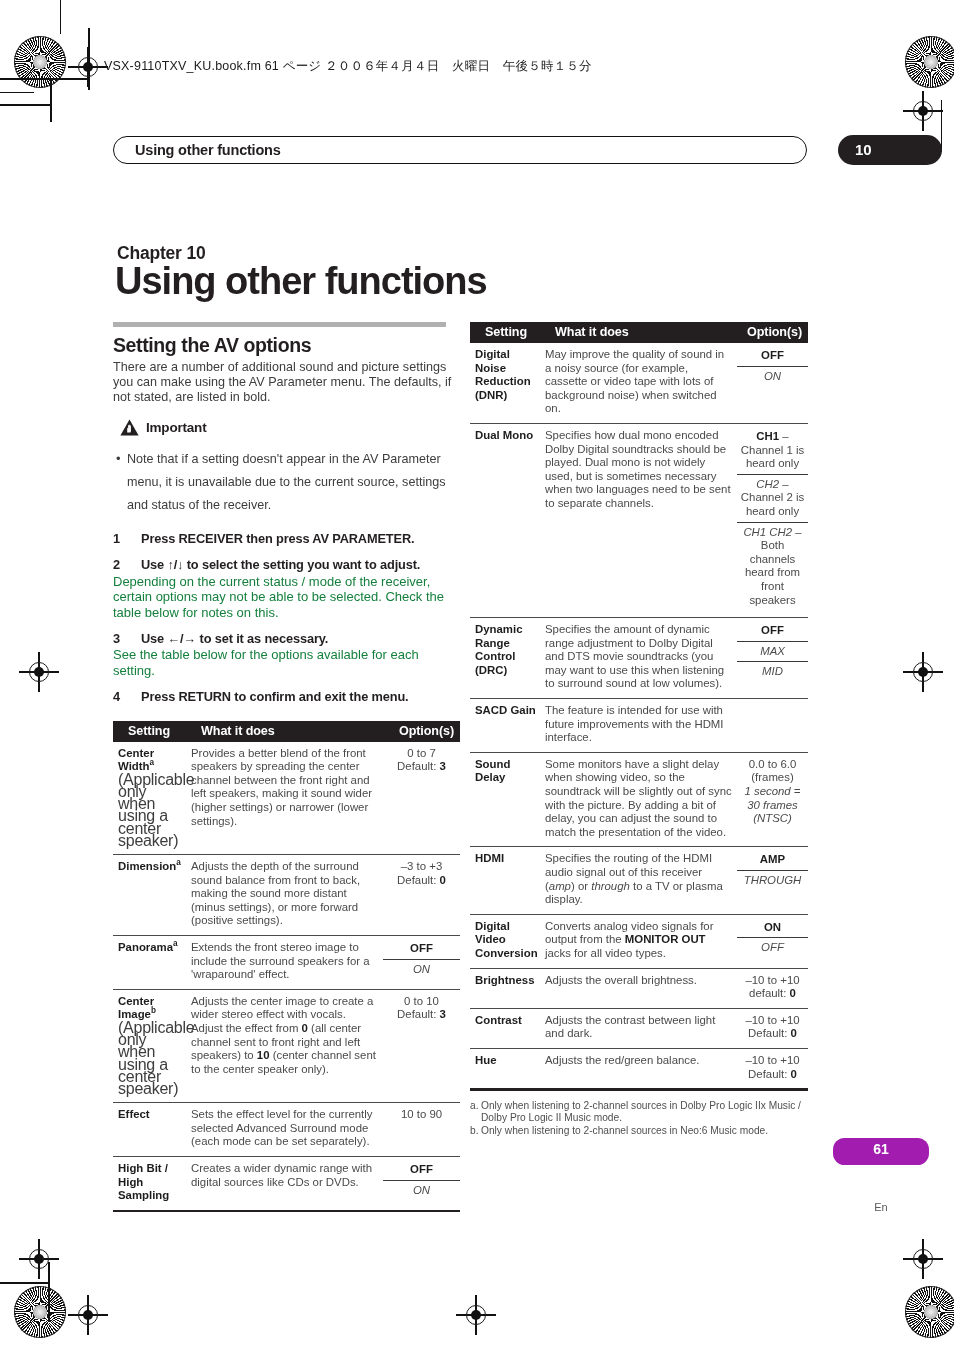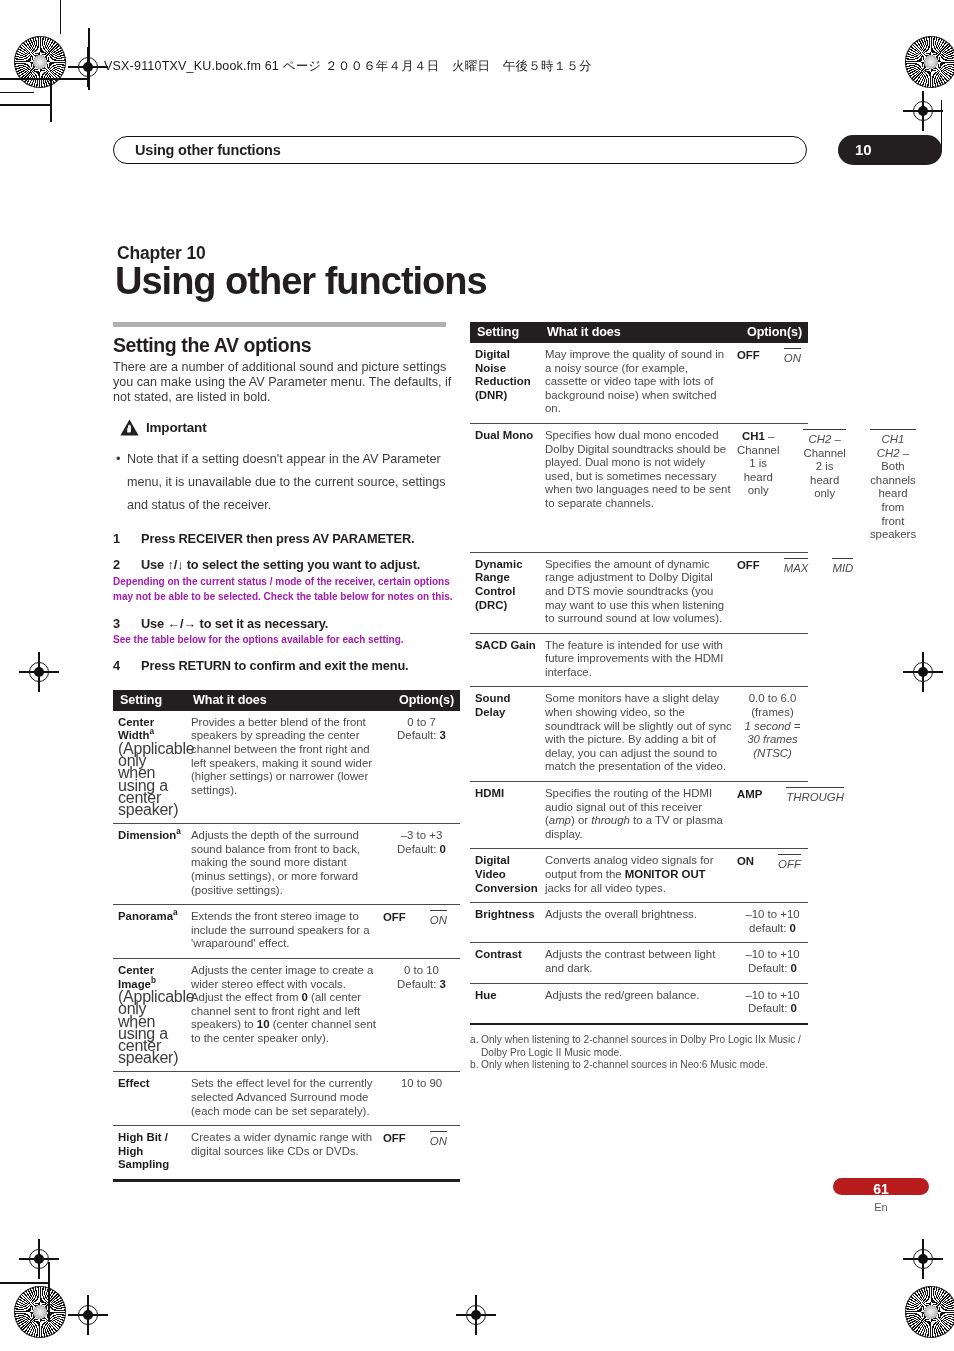--- a/index.html
+++ b/index.html
@@ -61,56 +61,56 @@
   .important-lbl{font-size:13.5px;font-weight:bold;letter-spacing:-.2px;}
 
   ul.bullets{margin:2px 0 0 0;padding:0;list-style:none;}
   ul.bullets li{position:relative;padding-left:14px;font-size:12.6px;line-height:23px;color:#3d3d3d;}
   ul.bullets li::before{content:"\2022";position:absolute;left:3px;top:-1px;font-size:13px;color:#3d3d3d;}
 
   .steps{margin-top:14px;}
   .step{display:flex;margin-top:11px;}
   .step .num{width:28px;flex:0 0 28px;font-size:12.8px;font-weight:bold;}
   .step .stxt{font-size:12.8px;font-weight:bold;line-height:15.4px;letter-spacing:-.15px;}
-  .step-sub{font-size:10px;line-height:15.4px;color:#a21caf;margin-top:1px;font-weight:bold;}
+  .step-sub{font-size:13px;line-height:15.4px;color:#15803d;margin-top:1px;}
 
   
   table.avt{border-collapse:collapse;width:100%;table-layout:fixed;}
   table.avt th{background:#231f20;color:#ffffff;font-size:12.6px;font-weight:bold;
-    text-align:left;padding:3px 0 4px 7px;letter-spacing:-.1px;}
+    text-align:left;padding:3px 0 4px 15px;letter-spacing:-.1px;}
   table.avt th.opt{text-align:right;padding-right:6px;}
   table.avt td{vertical-align:top;padding:5px 0 7px 5px;font-size:11.4px;line-height:13.6px;
     border-top:1.1px solid #4a4a4a;}
   table.avt tr:first-child td{border-top:none;}
   td.set{font-weight:bold;color:#1d1d1d;padding-right:3px;}
   td.set .qual{font-weight:normal;font-size:16px;line-height:12.2px;color:#3d3d3d;display:block;
     letter-spacing:-.25px;}
   td.des{color:#4a4a4a;padding-right:4px;}
   td.opt{color:#4a4a4a;text-align:center;padding-left:2px;padding-right:4px;}
   .bottom-rule{height:2.6px;background:#231f20;margin-top:0;}
 
   
-  .ostack{display:flex;flex-direction:row;gap:24px;}
+  .ostack{display:flex;flex-direction:column;}
   .ostack .o{padding:1px 0 3px 0;}
   .ostack .o + .o{border-top:1.1px solid #3a3a3a;padding-top:3px;}
   .o.bold{font-weight:bold;color:#1d1d1d;}
   .o.ital{font-style:italic;}
   .o .lead{font-weight:bold;font-style:normal;color:#1d1d1d;}
   .o .leadi{font-weight:normal;font-style:italic;color:#4a4a4a;}
   .nb{font-weight:bold;color:#1d1d1d;}
   .it{font-style:italic;}
 
   .footnotes{margin-top:9px;font-size:10.2px;line-height:12.4px;color:#4f4f4f;}
   .footnotes div{display:flex;}
   .footnotes .fk{flex:0 0 11px;}
   sup{font-size:8.2px;vertical-align:super;line-height:0;}
 
   
-  .pagebadge{position:absolute;left:833px;top:1178px;width:96px;height:17px;
-    background:#b91c1c;border-radius:11.5px;}
+  .pagebadge{position:absolute;left:833px;top:1138px;width:96px;height:27px;
+    background:#a21caf;border-radius:11.5px;}
   .pagebadge span{position:absolute;width:100%;text-align:center;top:3px;color:#fff;
     font-size:14px;font-weight:bold;}
   .pagelang{position:absolute;left:833px;top:1201px;width:96px;text-align:center;
     font-size:11px;color:#5a5a5a;}
 </style>
 </head>
 <body>
 
 <div class="reg-star" style="left:14px;top:36px;"></div>
 <div class="reg-star" style="left:905px;top:36px;"></div>

